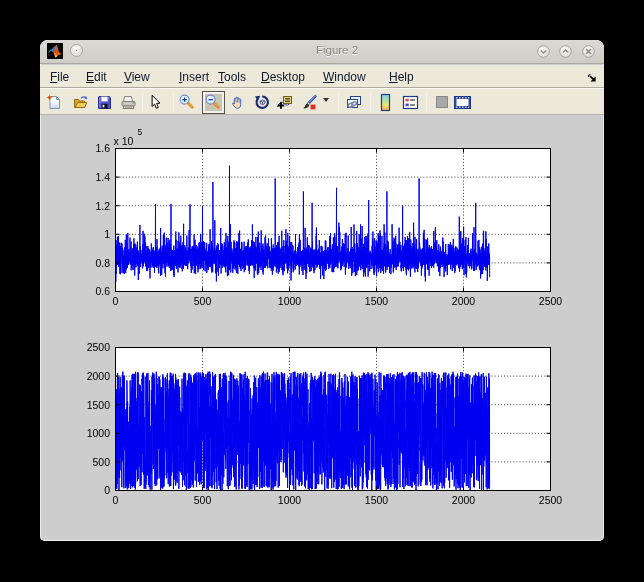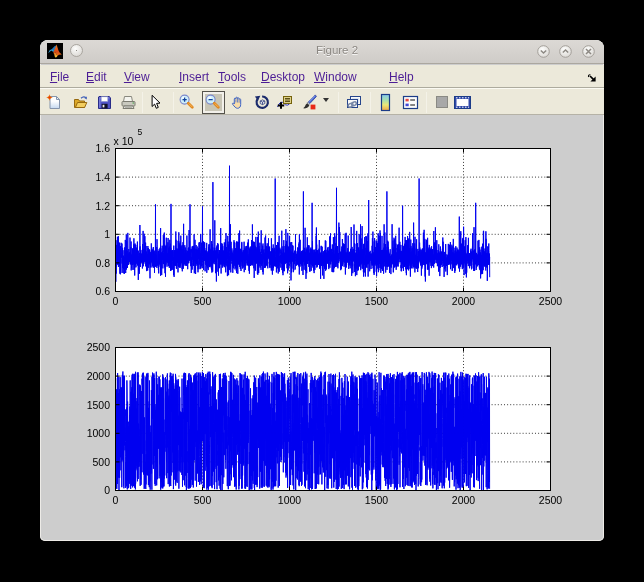--- a/index.html
+++ b/index.html
@@ -12,21 +12,21 @@
   border-radius:8px 8px 0 0; }
 #title { position:absolute; left:0; top:4px; width:564px; text-align:center;
   font-size:11.5px; font-weight:normal; color:#8c8883; text-shadow:0 1px 0 rgba(255,255,255,.85);margin-left:15px; }
 #mlicon { position:absolute; left:7px; top:3px; width:16px; height:16px; }
 #menucirc { position:absolute; left:30px; top:4px; width:13px; height:13px; border-radius:50%;
   background:radial-gradient(circle at 40% 32%, #fdfdfc, #d4d1cc); border:1px solid #a9a59f; }
 #menucirc::after { content:""; position:absolute; left:5px; top:5px; width:1px; height:1px; background:#8d8983; }
 .tb { position:absolute; top:4px; width:13px; height:13px; }
 #menubar { position:absolute; left:0; top:25px; width:564px; height:23px;
   background:#ece9da; border-bottom:1px solid #adab9e; }
-.mi { position:absolute; top:2.5px; font-size:12px; color:#4c1d95; line-height:1.5; }
+.mi { position:absolute; top:2.5px; font-size:12px; color:#0f172a; line-height:1.5; }
 #marrow { position:absolute; right:7px; top:4px; }
 #toolbar { position:absolute; left:0; top:48px; width:564px; height:27px;
   background:#ece9da; border-top:1px solid #fbfaf2; border-bottom:1px solid #b5b2a6; }
 .ic { position:absolute; }
 .sep { position:absolute; top:3px; width:1px; height:21px; background:#84826f;
   border-right:1px solid #f4f2e8; }
 #selbtn { position:absolute; left:161.5px; top:2px; width:23px; height:23px;
   background:#c8c5b5; border:1px solid #55534c; box-shadow:inset 0 0 0 2px #f2f0ea; }
 #plots { position:absolute; left:0; top:0; }
 </style></head>
@@ -134,21 +134,21 @@
 <path d="M4,4 L9,9 M9,4 L4,9" fill="none" stroke="#8d8983" stroke-width="1.5"></path>
 </svg></div>
   </div>
   <div id="menubar">
       <span class="mi" style="left:9.9px"><u>F</u>ile</span>
       <span class="mi" style="left:46px"><u>E</u>dit</span>
       <span class="mi" style="left:83.9px"><u>V</u>iew</span>
       <span class="mi" style="left:139px"><u>I</u>nsert</span>
       <span class="mi" style="left:178px"><u>T</u>ools</span>
       <span class="mi" style="left:221.0px"><u>D</u>esktop</span>
-      <span class="mi" style="left:274px"><u>W</u>indow</span>
+      <span class="mi" style="left:283px"><u>W</u>indow</span>
       <span class="mi" style="left:349px"><u>H</u>elp</span>
       <div id="marrow"><svg width="10" height="10" viewBox="0 0 10 10">
 <path d="M1.6,4 Q0.9,1.6 3.4,1.8" fill="none" stroke="#000" stroke-width="1.1"></path>
 <path d="M3,3 L6.4,6.4" stroke="#000" stroke-width="1.7"></path>
 <polygon points="8.6,8.6 8.6,3.4 3.4,8.6" fill="#000"></polygon>
 </svg></div>
     </div>
   <div id="toolbar">
       <div class="ic" style="left:6px;top:4.5px"><svg width="17" height="17" viewBox="0 0 17 17">
 <defs>

